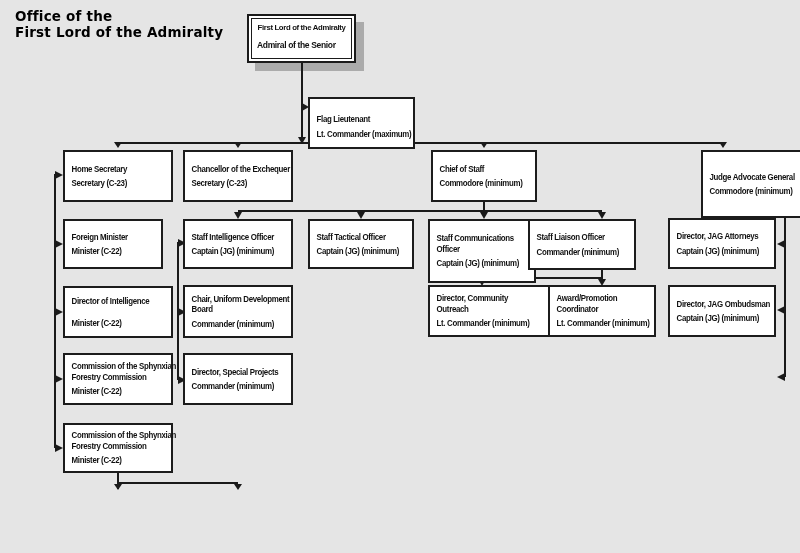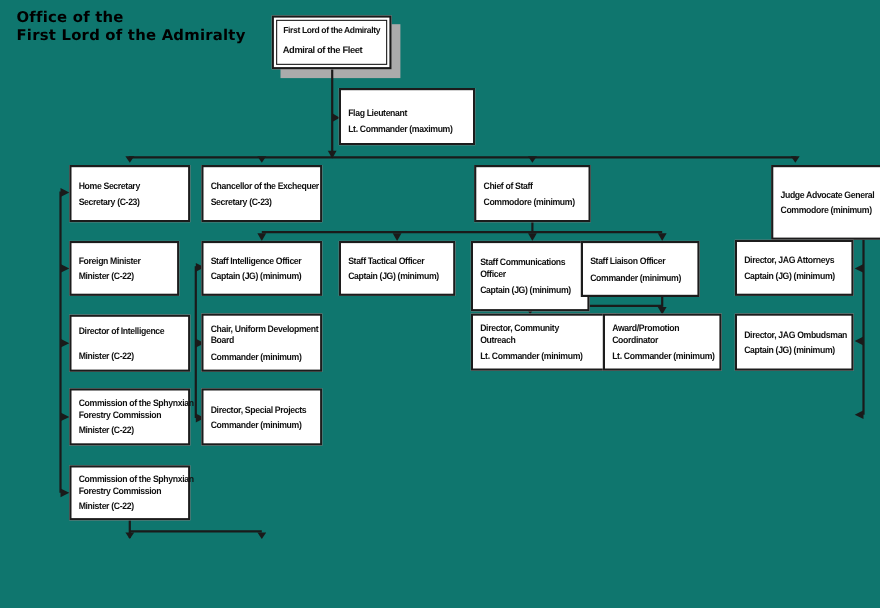--- a/index.html
+++ b/index.html
@@ -1,17 +1,17 @@
 <!DOCTYPE html>
 <html><head>
 <meta charset="utf-8">
 <style>
   html,body{margin:0;padding:0;background:#fff;}
   #canvas{
-    position:relative;width:800px;height:553px;background:#0f766e;overflow:hidden;
+    position:relative;width:800px;height:553px;background:#e5e5e5;overflow:hidden;
     font-family:"Liberation Sans",sans-serif;color:#111;
   }
   #heading{
     position:absolute;left:15px;top:8px;
     font-family:"DejaVu Sans",sans-serif;font-weight:800;
     font-size:13.5px;line-height:16px;letter-spacing:.2px;color:#000;white-space:nowrap;
   }
   #wires{position:absolute;left:0;top:0;}
   .box{
     position:absolute;border:2px solid #1c1c1c;background:#fff;box-sizing:border-box;
@@ -105,25 +105,25 @@
       <polygon points="785,373 785,381 777,377"></polygon>
 
       <polygon points="114,484 122,484 118,490"></polygon>
       <polygon points="234,484 242,484 238,490"></polygon>
     </g>
   </svg>
 
   <div class="box fl" style="left:247px;top:14px;width:109px;height:49px">
     <div class="fl-in">
       <div class="fl-title">First Lord of the Admiralty</div>
-      <div class="fl-rank">Admiral of the Fleet</div>
-    </div>
-  </div>
-
-  <div class="box g-end" style="left:308px;top:80px;width:124px;height:52px">
+      <div class="fl-rank">Admiral of the Senior</div>
+    </div>
+  </div>
+
+  <div class="box g-end" style="left:308px;top:97px;width:107px;height:52px">
     <div class="bt">
       <div class="bl">Flag Lieutenant</div>
       <div class="br">Lt. Commander (maximum)</div>
     </div>
   </div>
 
   <div class="box" style="left:63px;top:150px;width:110px;height:52px">
     <div class="bt">
       <div class="bl">Home Secretary</div>
       <div class="br">Secretary (C-23)</div>

